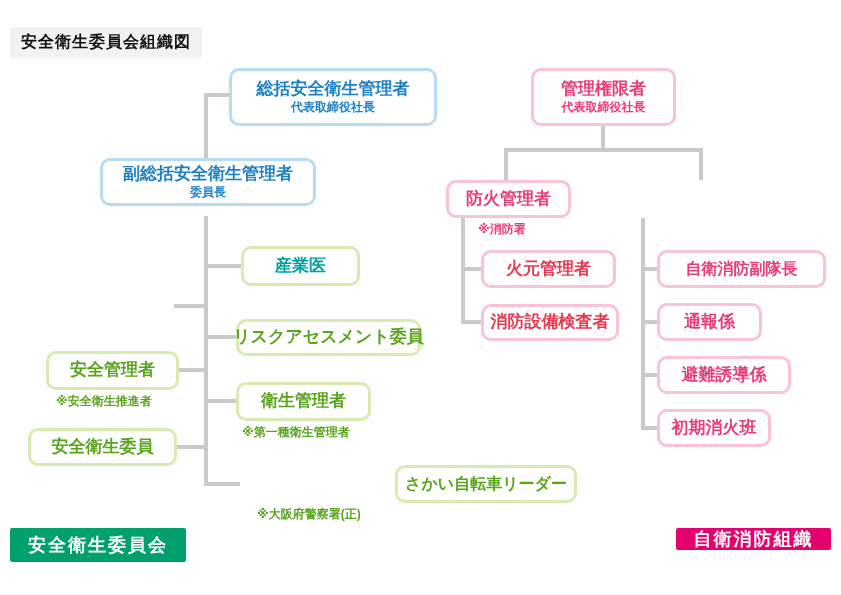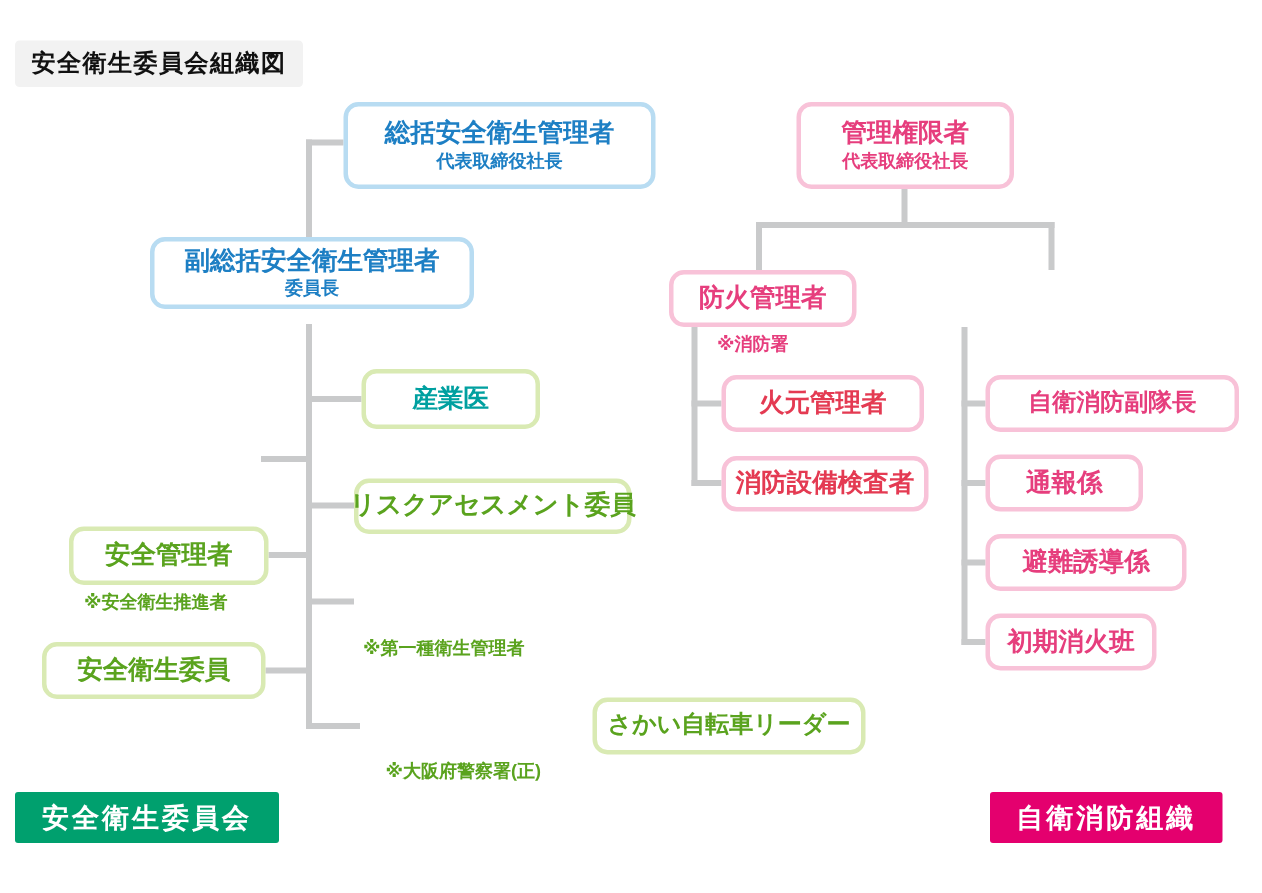--- a/index.html
+++ b/index.html
@@ -92,20 +92,23 @@
 
   <div class="node green sm" style="left:236px; top:319px; width:185px; height:37px;">
     <div class="lbl">リスクアセスメント委員</div>
   </div>
 
   <div class="node green" style="left:46px; top:351px; width:133px; height:39px;">
     <div class="lbl">安全管理者</div>
   </div>
   <div class="note green" style="left:56px; top:393px;">※安全衛生推進者</div>
 
+  <div class="node green" style="left:236px; top:382px; width:135px; height:39px;">
+    <div class="lbl">衛生管理者</div>
+  </div>
   <div class="note green" style="left:242px; top:424px;">※第一種衛生管理者</div>
 
   <div class="node green" style="left:28px; top:428px; width:149px; height:38px;">
     <div class="lbl">安全衛生委員</div>
   </div>
 
   <div class="note green" style="left:257px; top:506px;">※大阪府警察署(正)</div>
 
   <div class="node green md" style="left:395px; top:465px; width:182px; height:38px;">
     <div class="lbl">さかい自転車リーダー</div>
@@ -140,15 +143,15 @@
 
   <div class="node pink" style="left:657px; top:356px; width:134px; height:38px;">
     <div class="lbl">避難誘導係</div>
   </div>
 
   <div class="node pink" style="left:657px; top:409px; width:114px; height:38px;">
     <div class="lbl">初期消火班</div>
   </div>
 
   <div class="badge left-badge" style="left:10px; top:528px; width:176px; height:34px;">安全衛生委員会</div>
-  <div class="badge right-badge" style="left:660px; top:528px; width:155px; height:34px;">自衛消防組織</div>
+  <div class="badge right-badge" style="left:676px; top:528px; width:155px; height:22px;">自衛消防組織</div>
 
 </div>
 
 </body></html>

